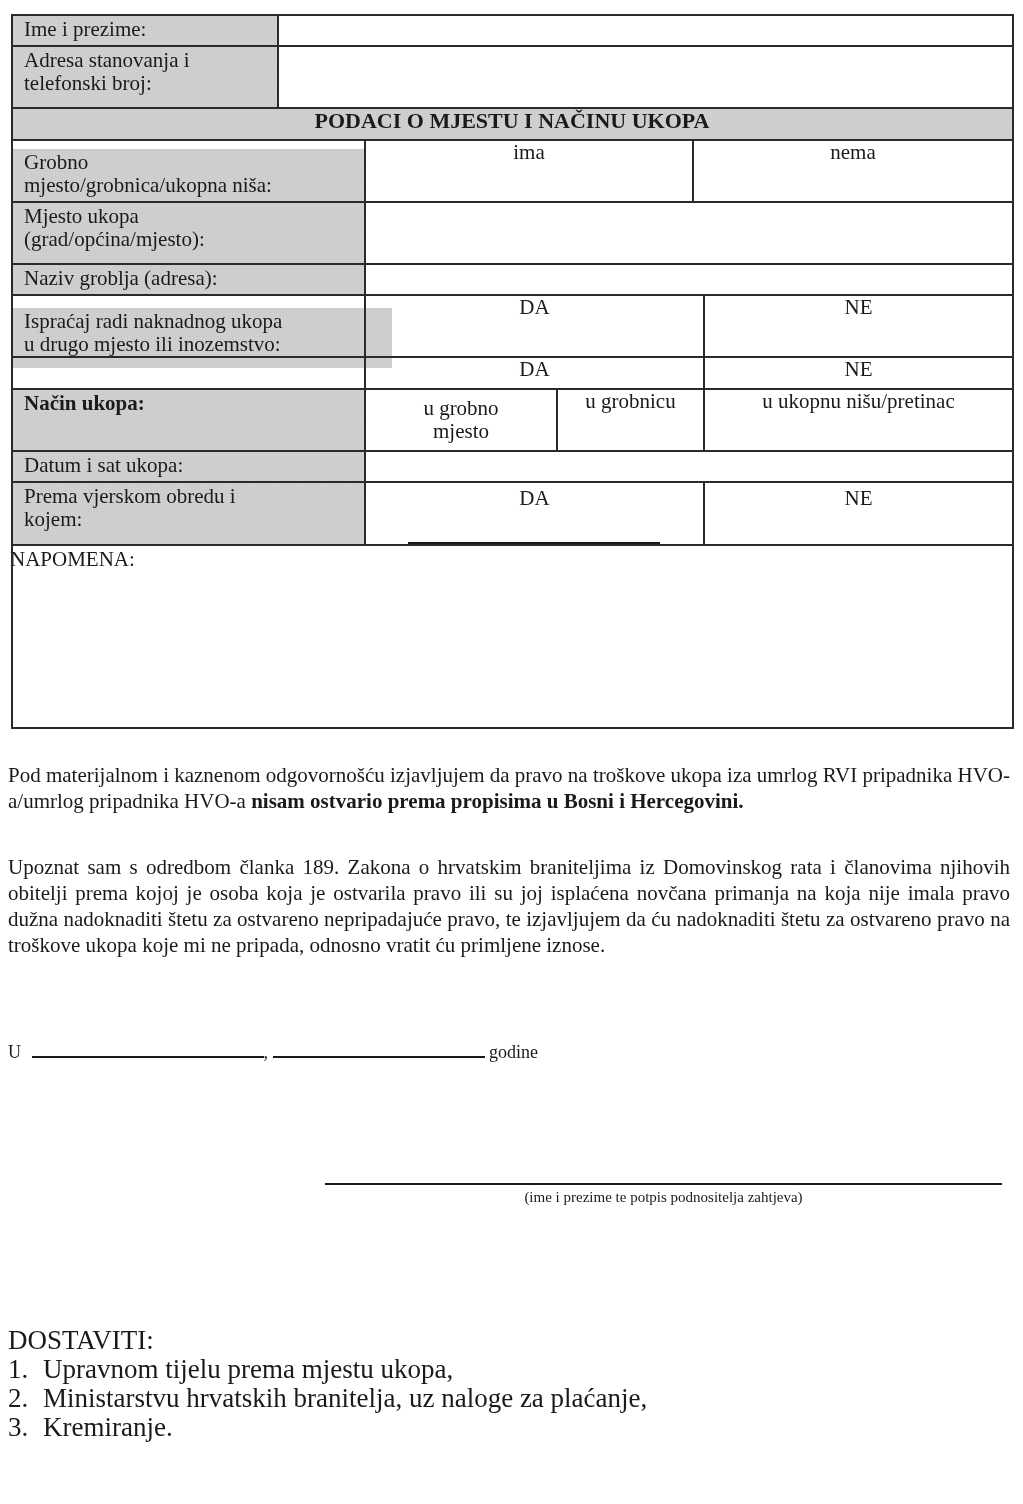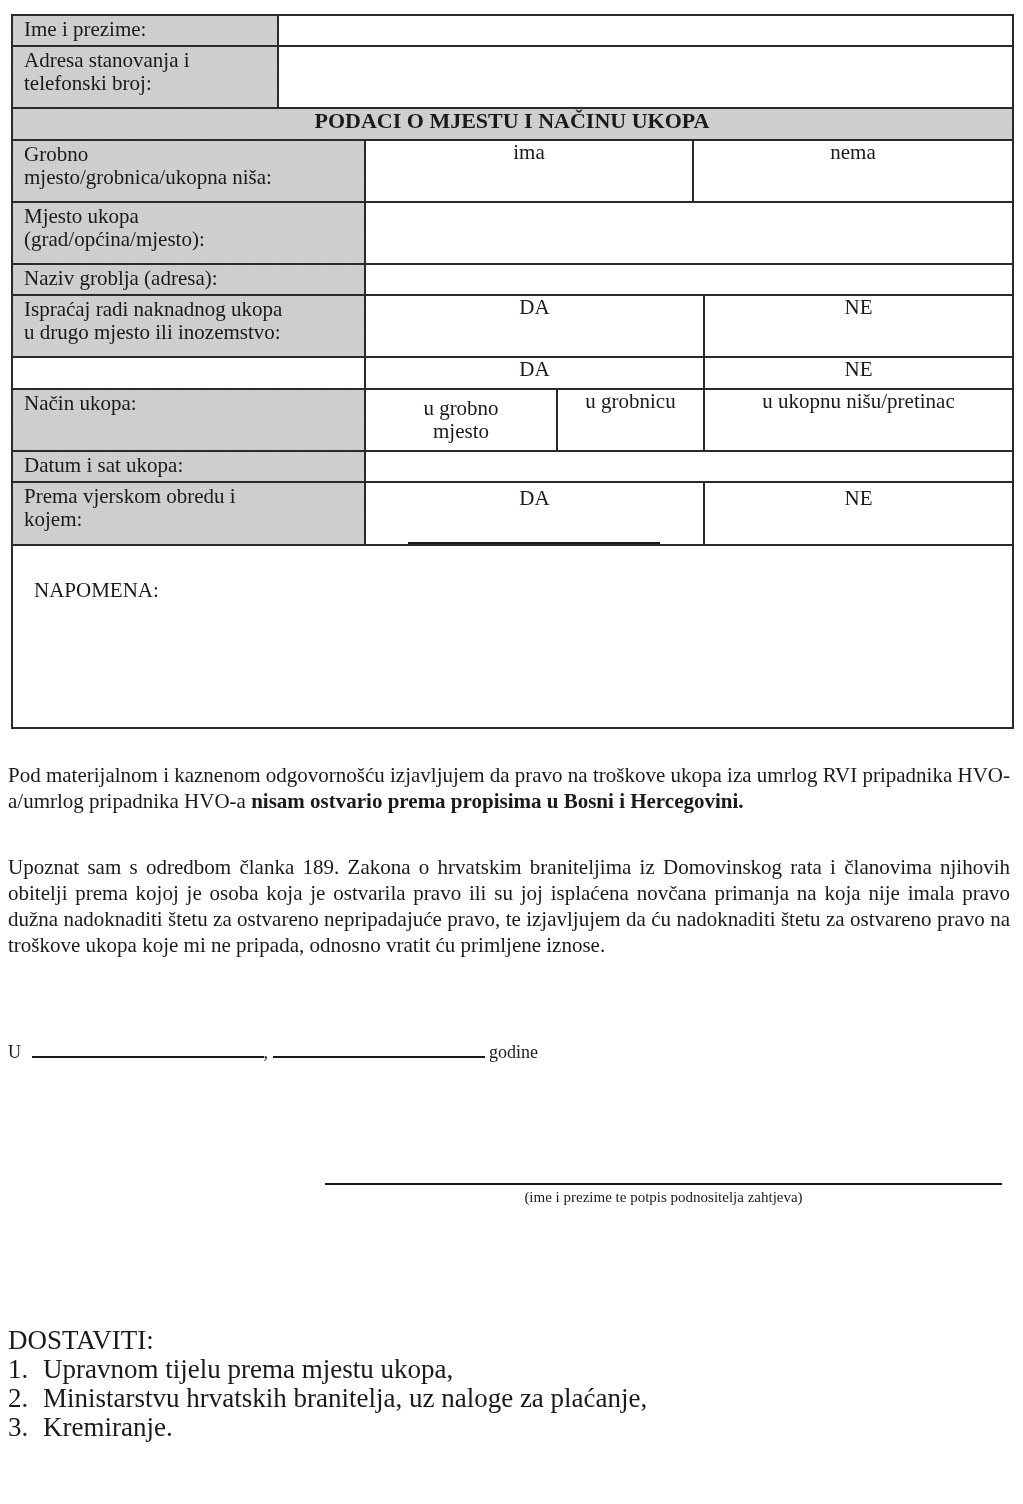--- a/index.html
+++ b/index.html
@@ -32,21 +32,21 @@
   <div class="cell gray lbl" style="left:12px;top:47px;width:265px;height:60px;">
     <div>Adresa stanovanja i</div>
     <div>telefonski broj:</div>
   </div>
   <div class="cell" style="left:279px;top:47px;width:733px;height:60px;"></div>
 
   <div class="cell gray ctr bold" style="left:12px;top:109px;width:1000px;height:31px;font-size:22px;">
     <span>PODACI O MJESTU I NAČINU UKOPA</span>
   </div>
 
-  <div class="cell gray lbl" style="left:12px;top:141px;width:352px;height:60px;">
+  <div class="cell gray lbl" style="left:12px;top:149px;width:352px;height:60px;">
     <div>Grobno</div>
     <div>mjesto/grobnica/ukopna niša:</div>
   </div>
   <div class="cell ctr" style="left:366px;top:141px;width:326px;height:60px;">
     <span>ima</span>
   </div>
   <div class="cell ctr" style="left:694px;top:141px;width:318px;height:60px;">
     <span>nema</span>
   </div>
 
@@ -54,42 +54,42 @@
     <div>Mjesto ukopa</div>
     <div>(grad/općina/mjesto):</div>
   </div>
   <div class="cell" style="left:366px;top:203px;width:646px;height:60px;"></div>
 
   <div class="cell gray lbl" style="left:12px;top:265px;width:352px;height:29px;">
     <span>Naziv groblja (adresa):</span>
   </div>
   <div class="cell" style="left:366px;top:265px;width:646px;height:29px;"></div>
 
-  <div class="cell gray lbl" style="left:12px;top:296px;width:352px;height:60px;">
+  <div class="cell gray lbl" style="left:12px;top:308px;width:380px;height:60px;">
     <div>Ispraćaj radi naknadnog ukopa</div>
     <div>u drugo mjesto ili inozemstvo:</div>
   </div>
   <div class="cell ctr" style="left:366px;top:296px;width:337px;height:60px;">
     <span>DA</span>
   </div>
   <div class="cell ctr" style="left:705px;top:296px;width:307px;height:60px;">
     <span>NE</span>
   </div>
 
   <div class="cell gray lbl" style="left:12px;top:358px;width:352px;height:30px;margin-top:48px;">
     <span>Kremiranje:</span>
   </div>
   <div class="cell ctr" style="left:366px;top:358px;width:337px;height:30px;">
     <span>DA</span>
   </div>
   <div class="cell ctr" style="left:705px;top:358px;width:307px;height:30px;">
     <span>NE</span>
   </div>
 
-  <div class="cell gray lbl" style="left:12px;top:390px;width:352px;height:71px;">
+  <div class="cell gray lbl" style="left:12px;top:390px;width:352px;height:71px;font-weight:bold;">
     <span>Način ukopa:</span>
   </div>
   <div class="cell ctr" style="left:366px;top:390px;width:190px;height:60px;flex-direction:column;">
     <span>u grobno</span>
     <span>mjesto</span>
   </div>
   <div class="cell ctr" style="left:558px;top:390px;width:145px;height:60px;">
     <span>u grobnicu</span>
   </div>
   <div class="cell ctr" style="left:705px;top:390px;width:307px;height:60px;">
@@ -106,21 +106,21 @@
     <div>kojem:</div>
   </div>
   <div class="cell" style="left:366px;top:483px;width:337px;height:61px;text-align:center;padding-top:4px;">
     <span>DA</span>
   </div>
   <div class="abs" style="left:408px;top:542px;width:252px;height:2px;background:#1a1a1a;"></div>
   <div class="cell" style="left:705px;top:483px;width:307px;height:61px;text-align:center;padding-top:4px;">
     <span>NE</span>
   </div>
 
-  <div class="cell" style="left:24px;top:546px;width:1000px;height:181px;padding:2px 0 0 10px;margin-top:31px;">
+  <div class="cell" style="left:0;top:546px;width:1000px;height:181px;padding:2px 0 0 10px;">
     <div>NAPOMENA:</div>
     <div></div>
   </div>
 
   <div class="hl" style="left:11px;top:14px;width:1003px;"></div>
   <div class="hl" style="left:11px;top:45px;width:1003px;"></div>
   <div class="hl" style="left:11px;top:107px;width:1003px;"></div>
   <div class="hl" style="left:11px;top:139px;width:1003px;"></div>
   <div class="hl" style="left:11px;top:201px;width:1003px;"></div>
   <div class="hl" style="left:11px;top:263px;width:1003px;"></div>

